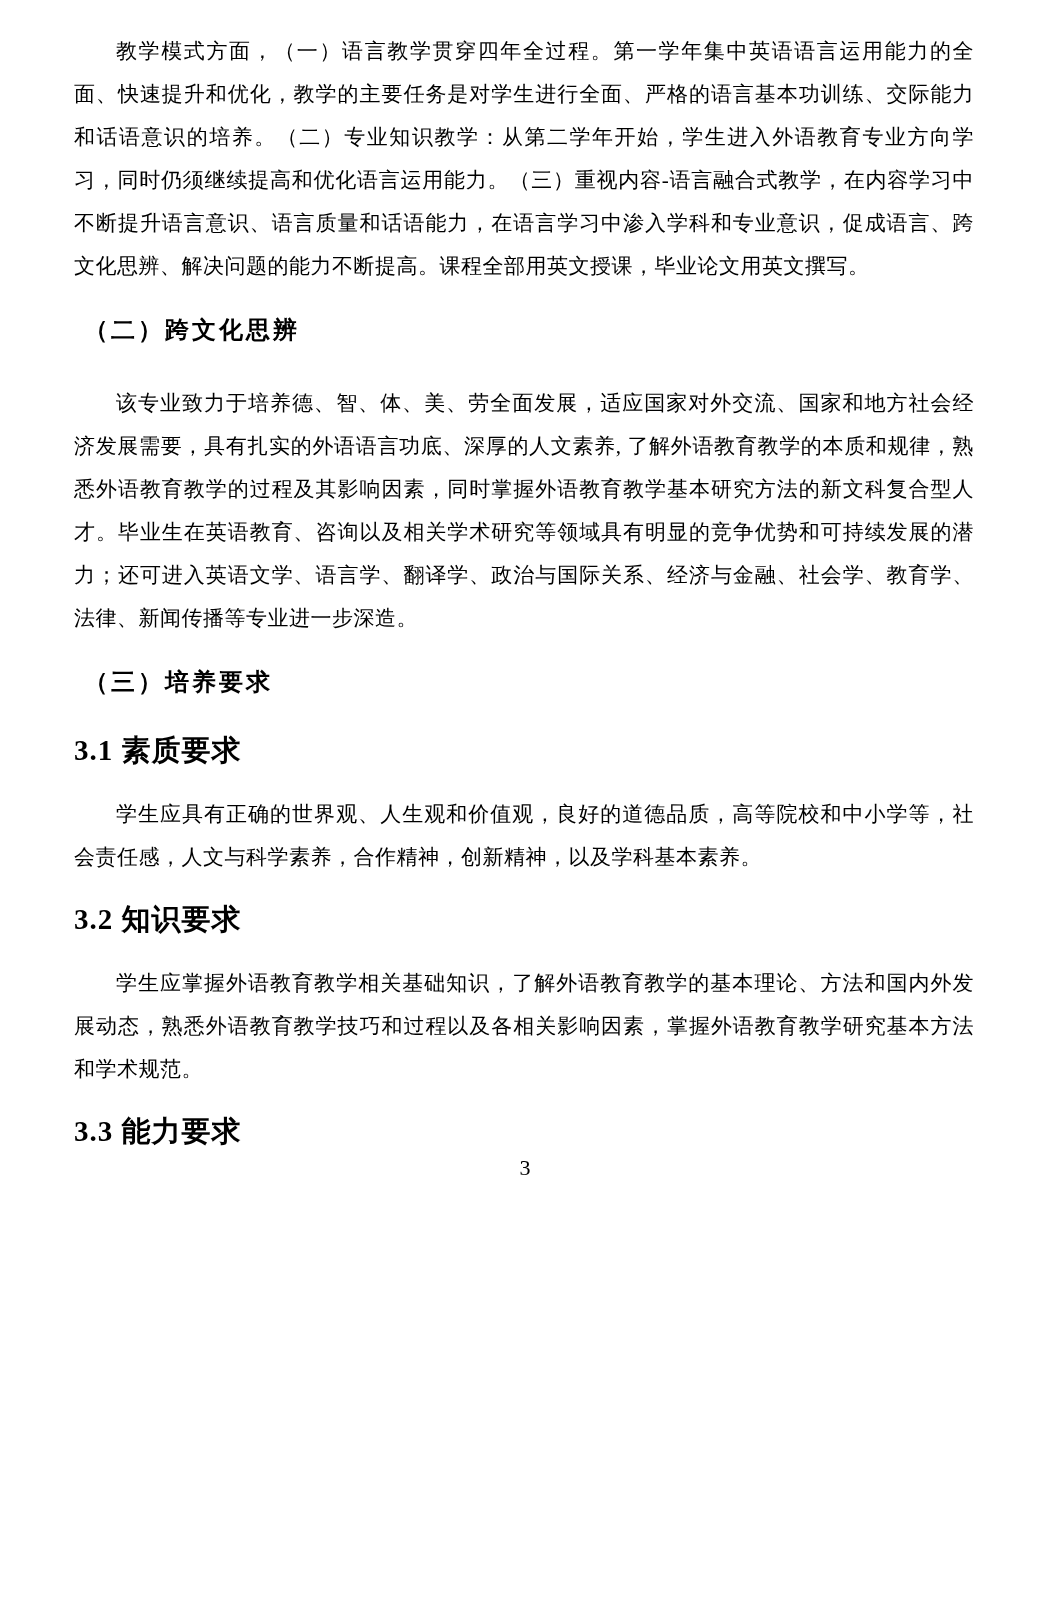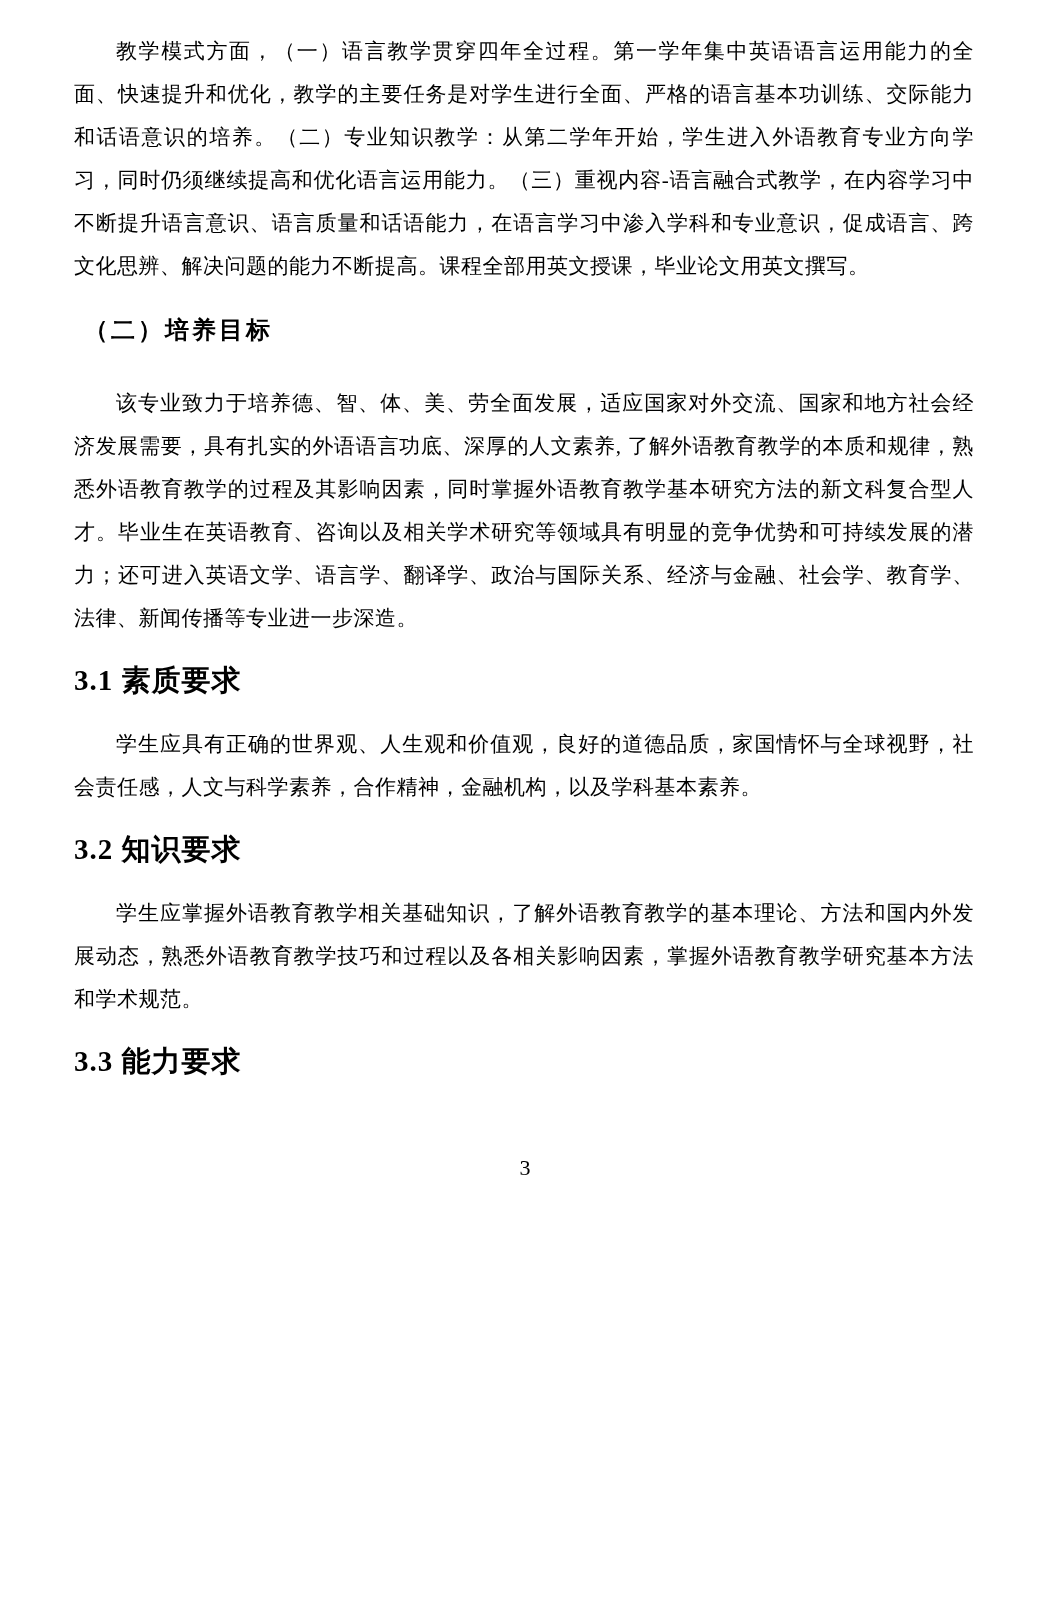--- a/index.html
+++ b/index.html
@@ -58,28 +58,29 @@
 </style>
 </head>
 <body>
 
 <div class="page">
   <div class="content">
 
     <p class="body-para">教学模式方面，（一）语言教学贯穿四年全过程。第一学年集中英语语言运用能力的全面、快速提升和优化，教学的主要任务是对学生进行全面、严格的语言基本功训练、交际能力和话语意识的培养。（二）专业知识教学：从第二学年开始，学生进入外语教育专业方向学习，同时仍须继续提高和优化语言运用能力。（三）重视内容-语言融合式教学，在内容学习中不断提升语言意识、语言质量和话语能力，在语言学习中渗入学科和专业意识，促成语言、跨文化思辨、解决问题的能力不断提高。课程全部用英文授课，毕业论文用英文撰写。</p>
 
 
-    <h2 class="section-heading">（二）培养目标</h2>
+    <h2 class="section-heading">（二）跨文化思辨</h2>
 
     <p class="body-para">该专业致力于培养德、智、体、美、劳全面发展，适应国家对外交流、国家和地方社会经济发展需要，具有扎实的外语语言功底、深厚的人文素养, 了解外语教育教学的本质和规律，熟悉外语教育教学的过程及其影响因素，同时掌握外语教育教学基本研究方法的新文科复合型人才。毕业生在英语教育、咨询以及相关学术研究等领域具有明显的竞争优势和可持续发展的潜力；还可进入英语文学、语言学、翻译学、政治与国际关系、经济与金融、社会学、教育学、法律、新闻传播等专业进一步深造。</p>
 
+    <h2 class="section-heading">（三）培养要求</h2>
 
     <h3 class="sub-heading">3.1 素质要求</h3>
 
-    <p class="body-para">学生应具有正确的世界观、人生观和价值观，良好的道德品质，家国情怀与全球视野，社会责任感，人文与科学素养，合作精神，金融机构，以及学科基本素养。</p>
+    <p class="body-para">学生应具有正确的世界观、人生观和价值观，良好的道德品质，高等院校和中小学等，社会责任感，人文与科学素养，合作精神，创新精神，以及学科基本素养。</p>
 
     <h3 class="sub-heading">3.2 知识要求</h3>
 
     <p class="body-para">学生应掌握外语教育教学相关基础知识，了解外语教育教学的基本理论、方法和国内外发展动态，熟悉外语教育教学技巧和过程以及各相关影响因素，掌握外语教育教学研究基本方法和学术规范。</p>
 
     <h3 class="sub-heading">3.3 能力要求</h3>
 
   </div>
 
   <div class="page-number">3</div>

